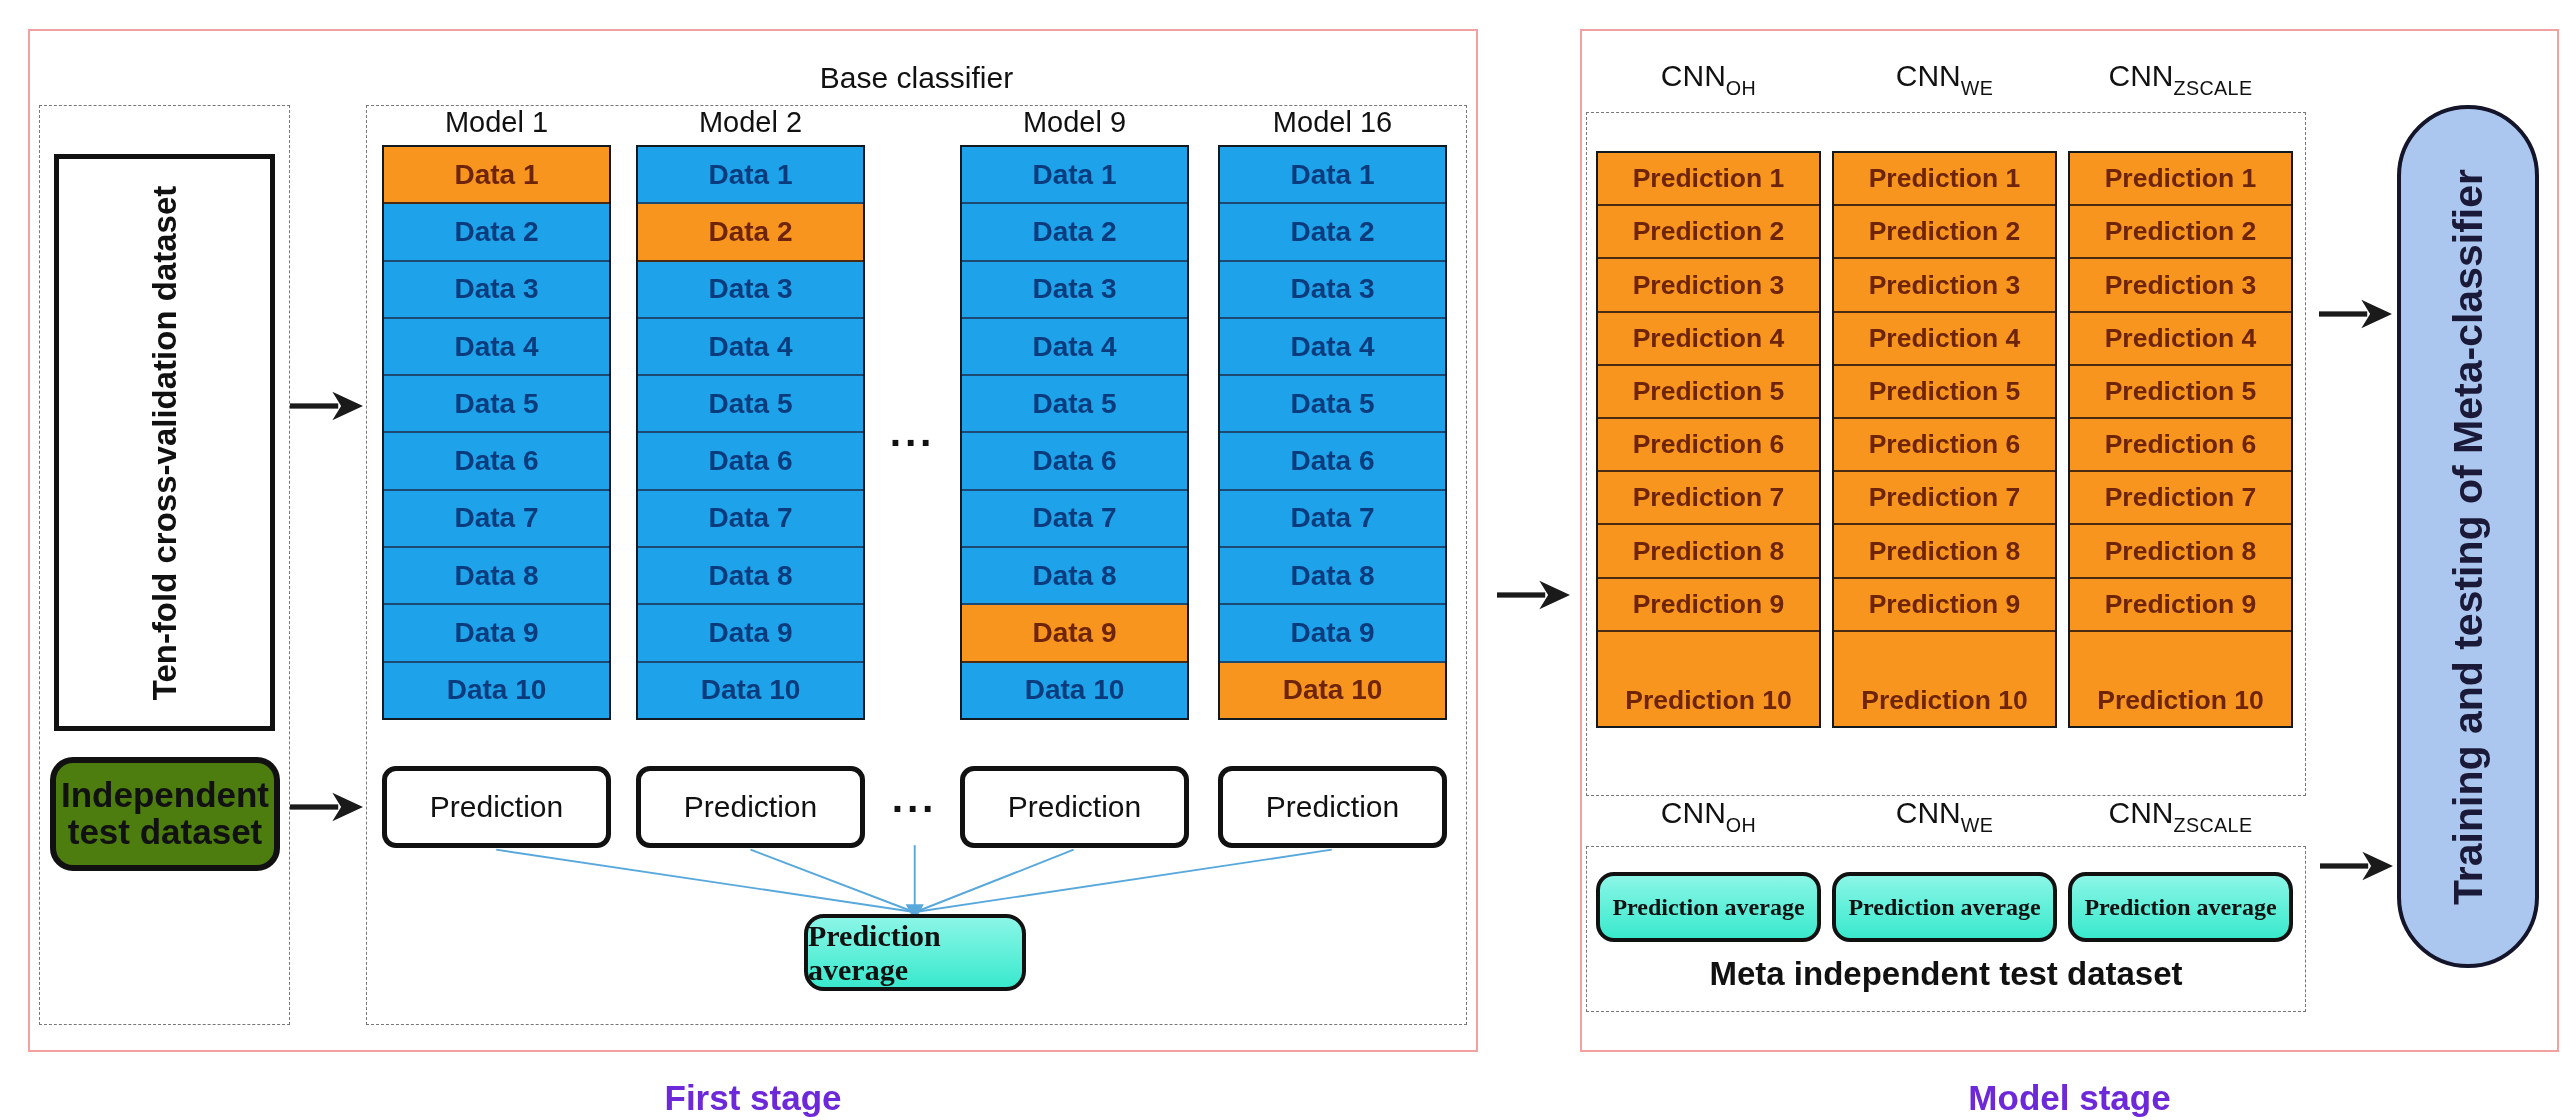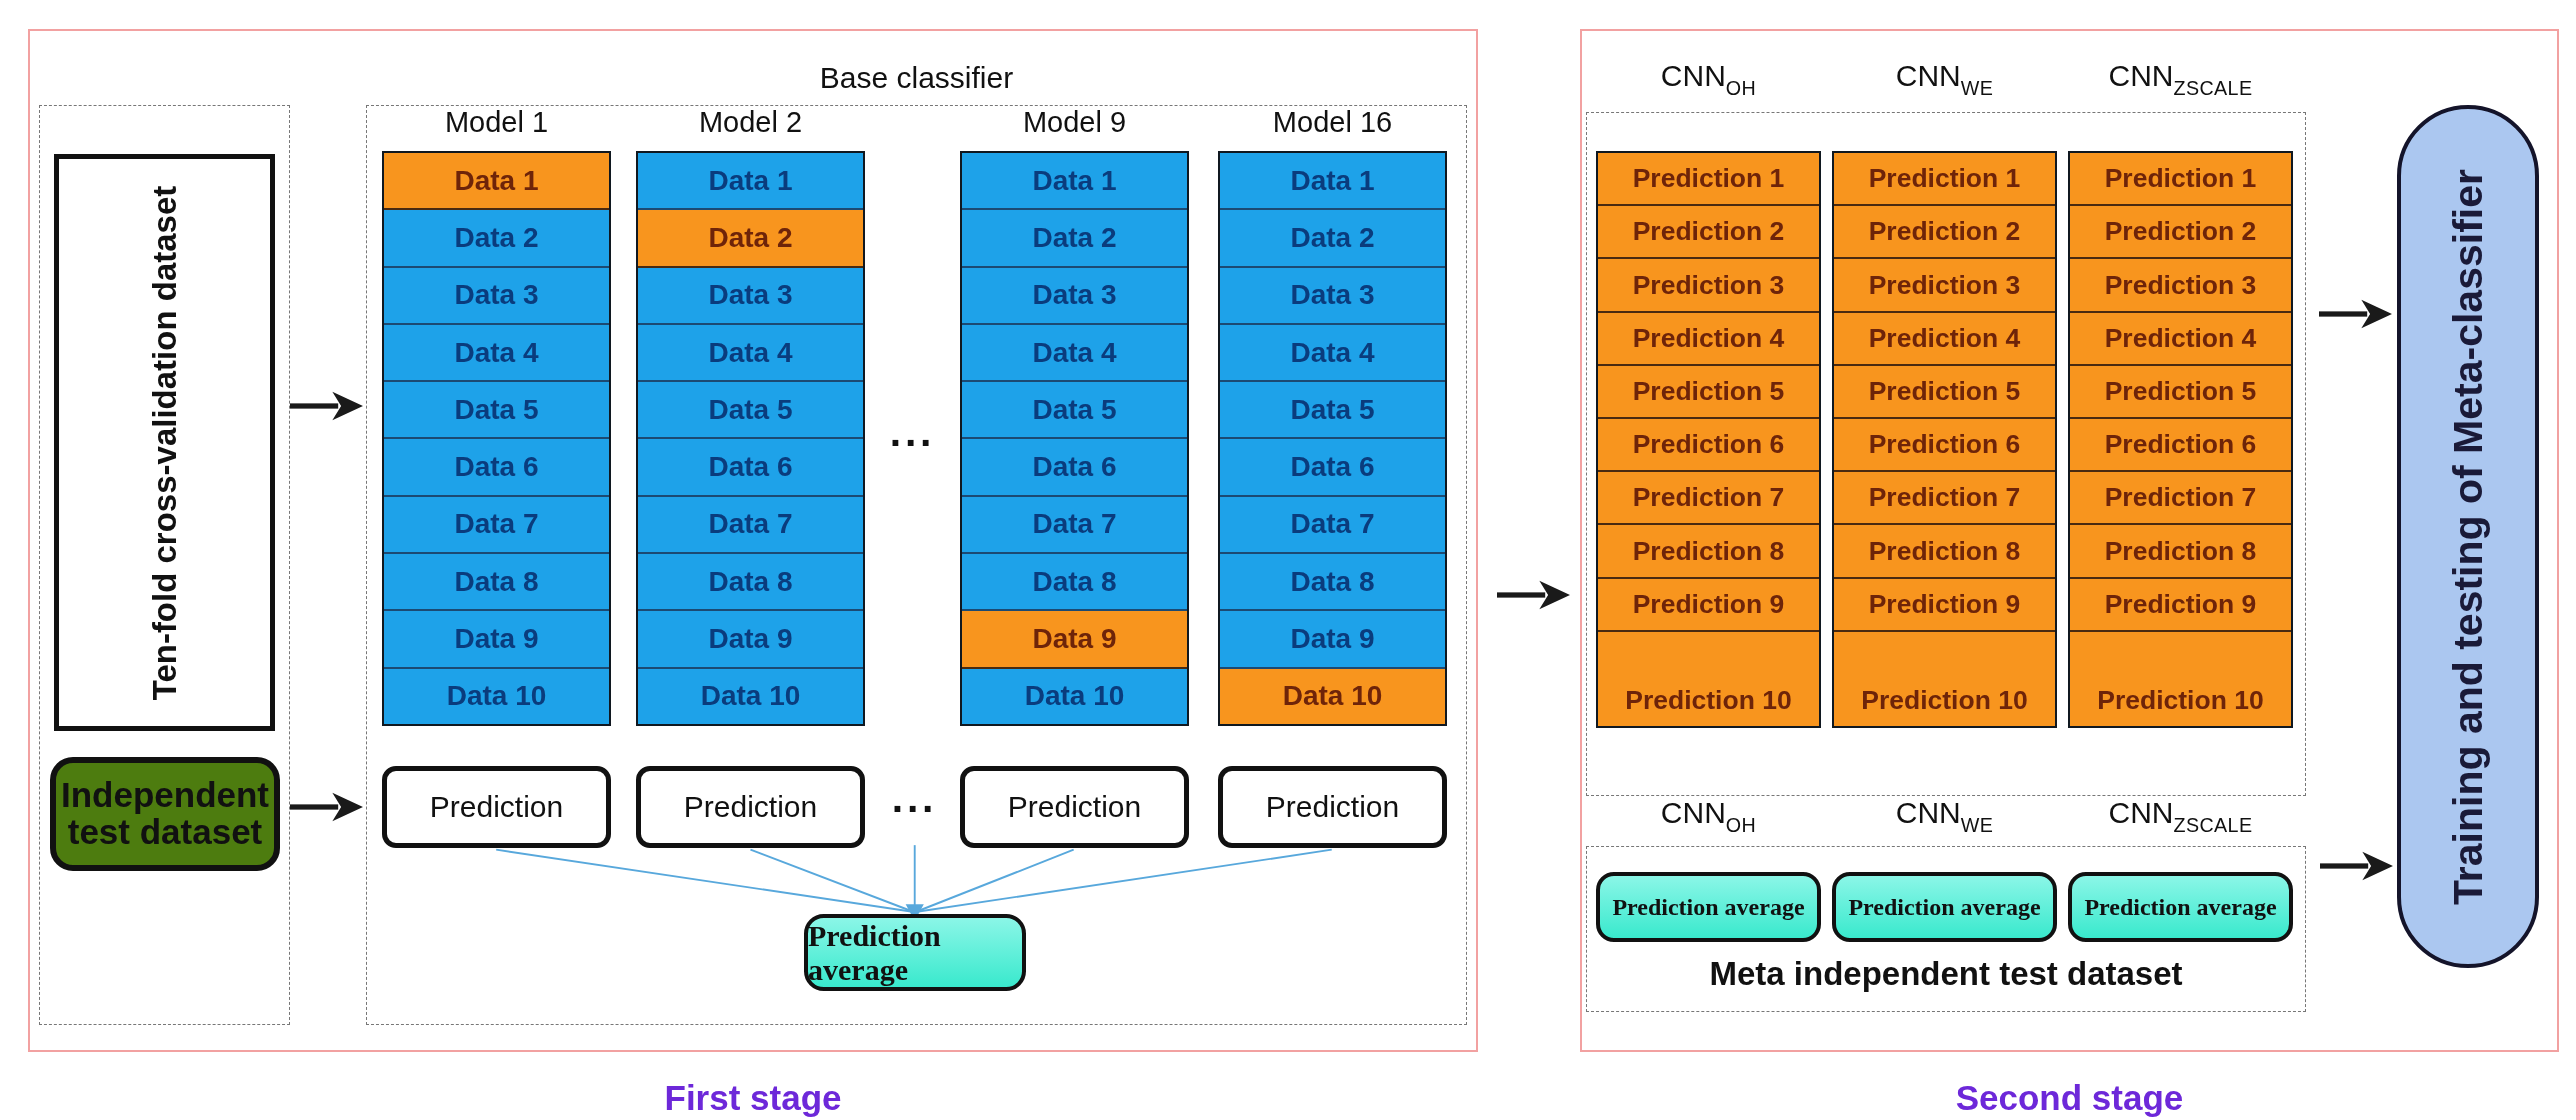--- a/index.html
+++ b/index.html
@@ -10,21 +10,21 @@
     font-family: "Liberation Sans", sans-serif; color:#111;
   }
   .abs { position: absolute; }
   .pinkbox { border: 2.3px solid var(--pink); background:#fff; }
   .dashbox { border: 1.5px dashed var(--dash); }
   .caption { font-size: 35px; font-weight: bold; text-align: center; color:#6d28d9; }
   .title { font-size: 30px; text-align: center; color:#111; }
   .mhead { font-size: 29px; text-align:center; color:#111; }
 
   
-  .mcol { top:151px; width:229px; height:575px; border:2.3px solid #101820;
+  .mcol { top:145px; width:229px; height:575px; border:2.3px solid #101820;
           display:flex; flex-direction:column; background:var(--blue); }
   .mcol .cell { flex:1; display:flex; align-items:center; justify-content:center;
           font-size:28px; font-weight:bold; color:var(--navy);
           background:var(--blue); border-bottom:2.3px solid #1c4a73; }
   .mcol .cell:last-child { border-bottom:none; }
   .mcol .cell.hl { background:var(--orange); color:var(--maroon); border-bottom-color:#4a2a10; }
 
   
   .pcol { top:151px; width:225px; height:577px; border:2.3px solid #101820;
           display:flex; flex-direction:column; background:var(--orange); }
@@ -286,16 +286,16 @@
     <svg viewBox="0 0 100 40" preserveAspectRatio="none" fill="#1a1a1a">
         <rect x="0" y="16.5" width="66" height="7"></rect>
         <polygon points="58,1 100,20 58,39 70,20"></polygon>
       </svg>
   </div>
 
   <div class="abs" id="pill">
     <div class="vcenter">Training and testing of Meta-classifier</div>
   </div>
 
-  <div class="abs caption" style="left:1580px;top:1078px;width:979px">Second stage</div>
+  <div class="abs caption" style="left:1580px;top:1078px;width:979px">Model stage</div>
 
 </div>
 
 
 </body></html>

